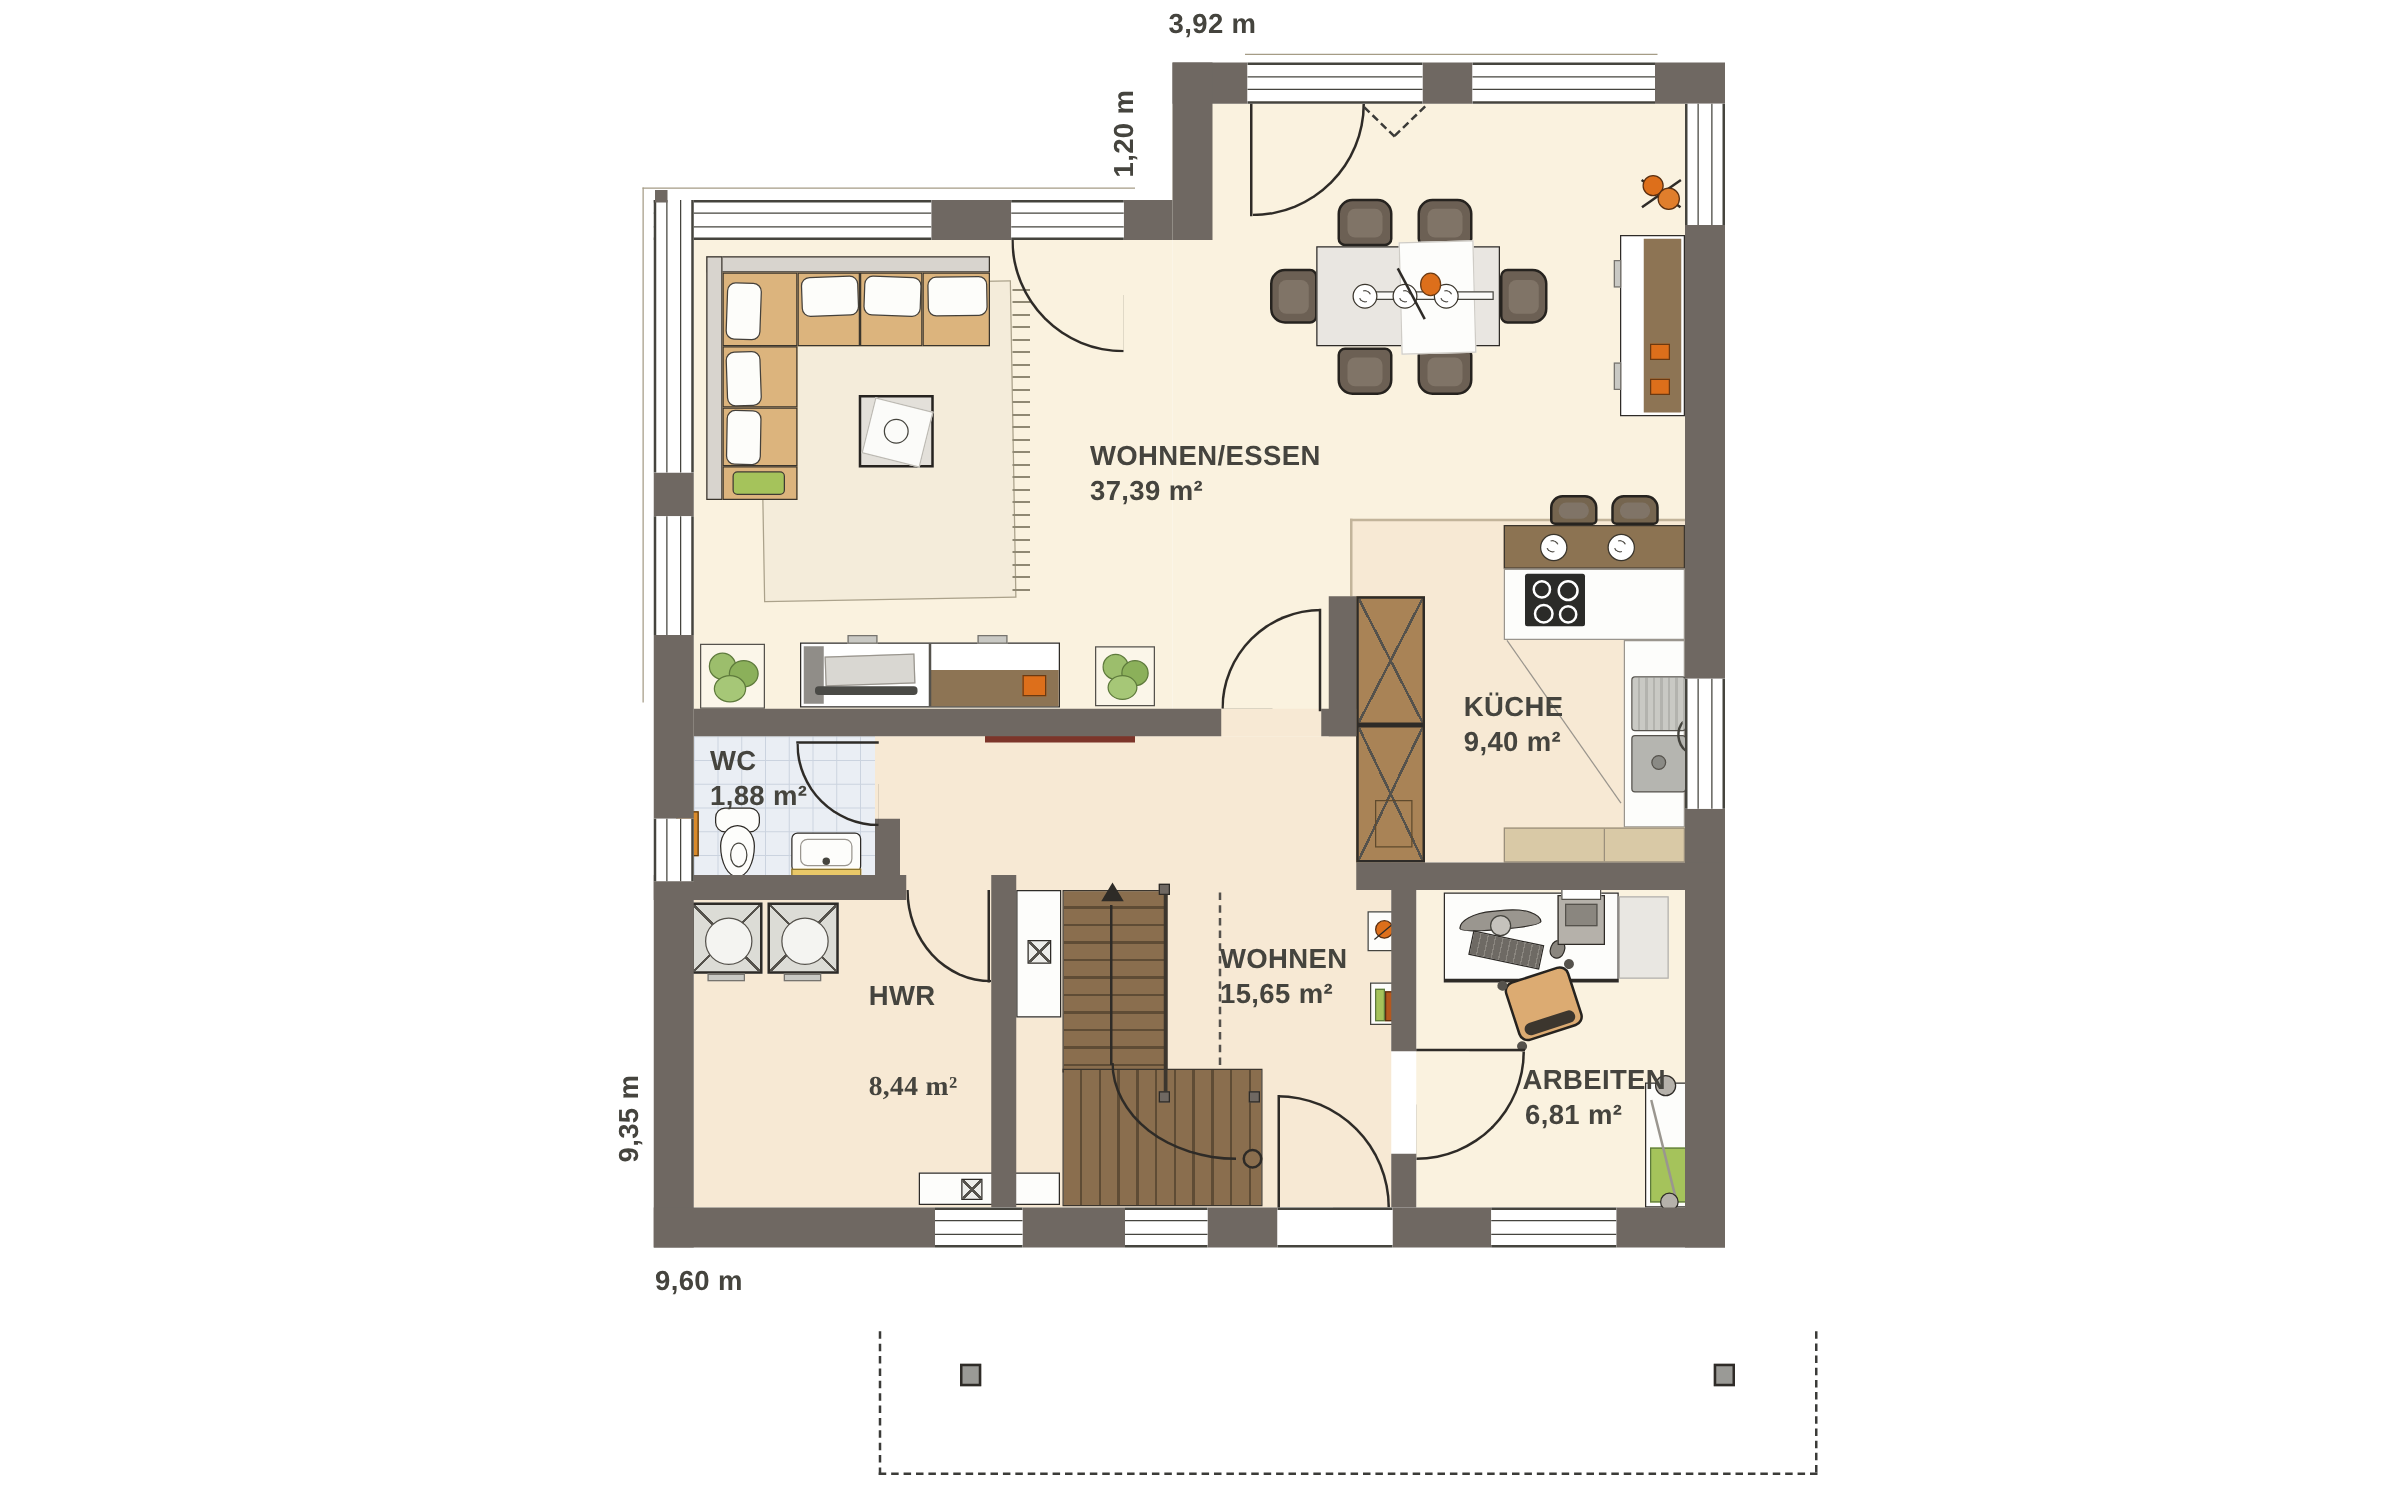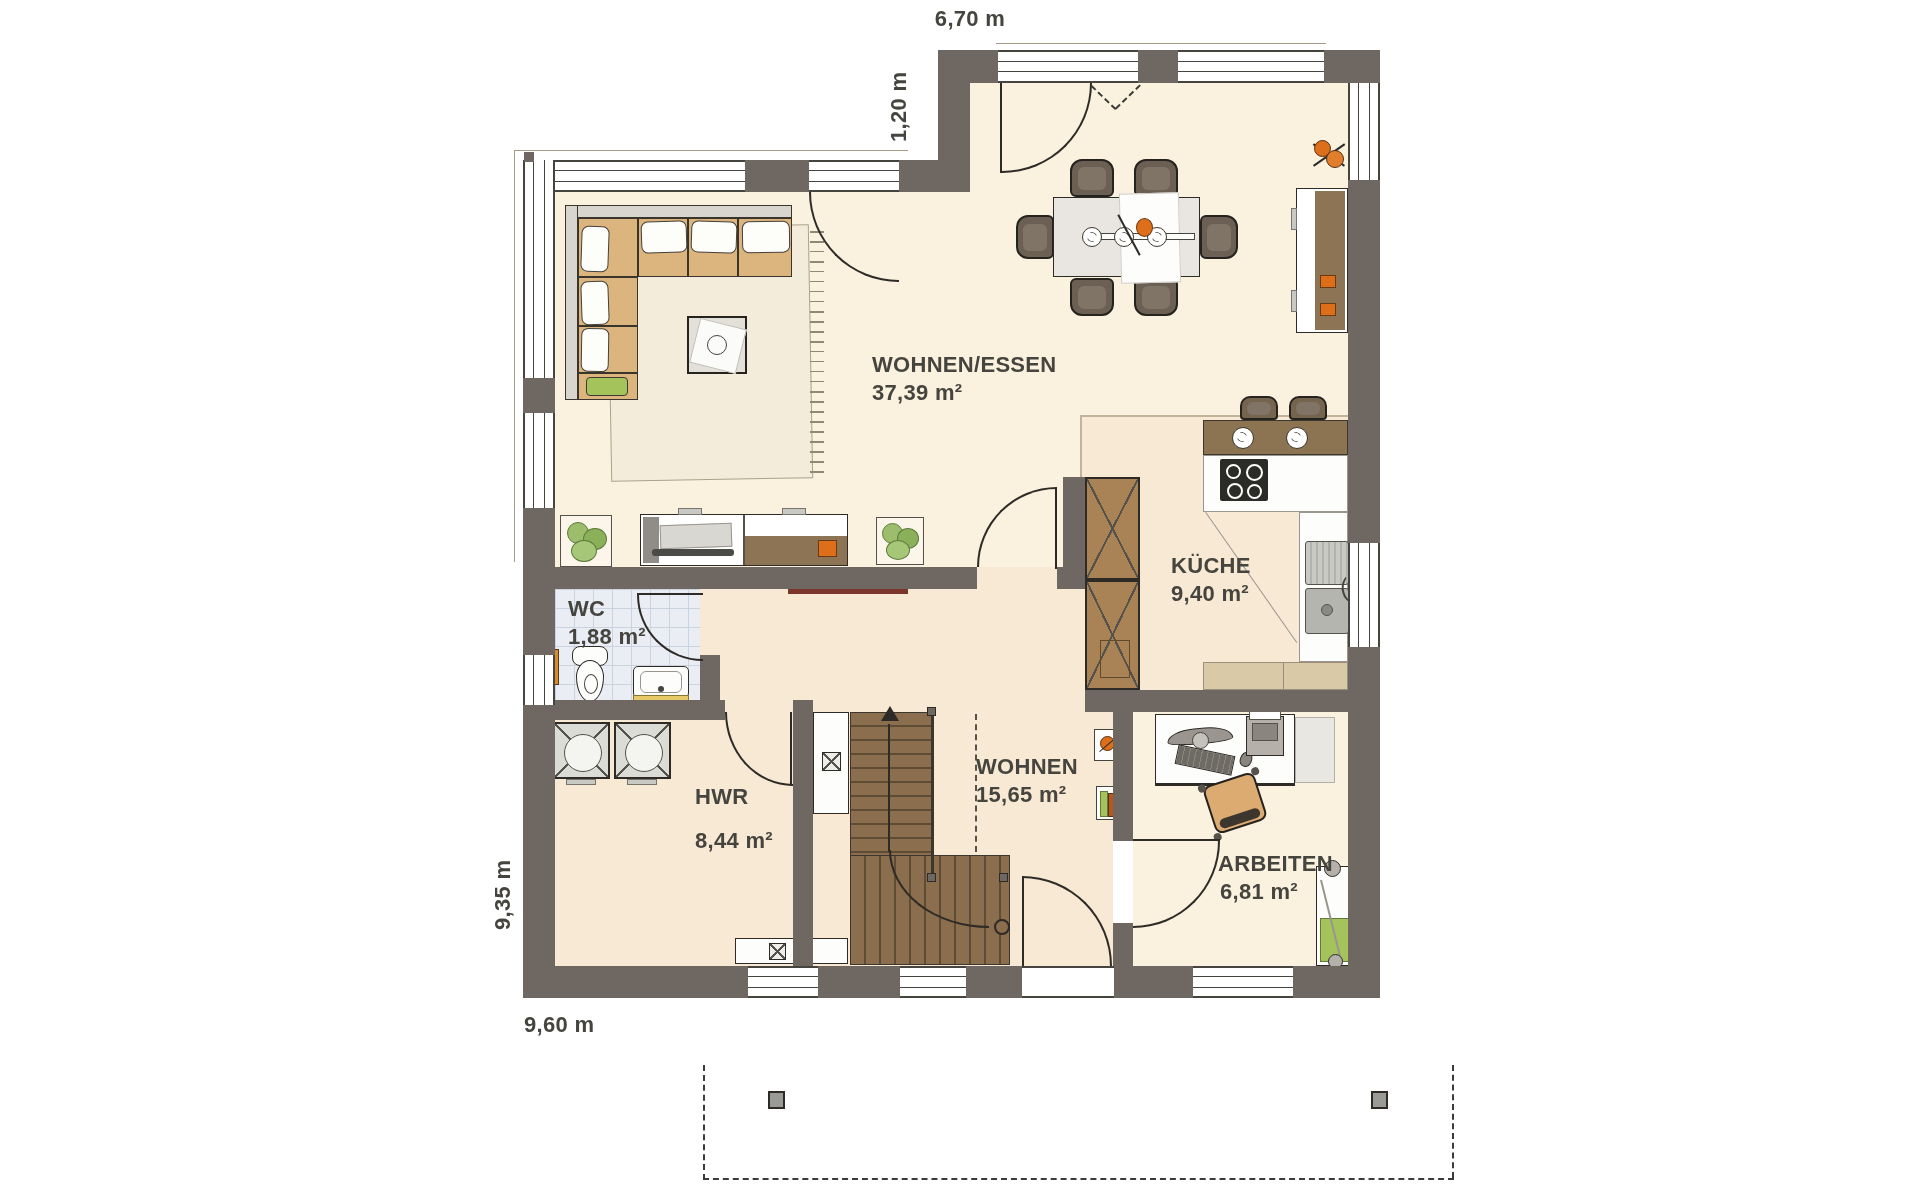--- a/index.html
+++ b/index.html
@@ -279,33 +279,33 @@
 
   <div class="ln" style="left:790px;top:712px;width:2px;height:74px;"></div>
   <div class="arc" style="left:725px;top:712px;width:68px;height:74px;border-left-width:2px;border-bottom-width:2px;border-radius:0 0 0 100%;"></div>
 
   <div class="ln" style="left:1133px;top:839px;width:87px;height:2px;"></div>
   <div class="arc" style="left:1133px;top:841px;width:87px;height:87px;border-right-width:2px;border-bottom-width:2px;border-radius:0 0 100% 0;"></div>
 
   <div class="ln" style="left:1022px;top:876px;width:2px;height:90px;"></div>
   <div class="arc" style="left:1022px;top:876px;width:90px;height:90px;border-top-width:2px;border-right-width:2px;border-radius:0 100% 0 0;"></div>
 
-  <div class="lbl" style="left:920px;top:6px;width:100px;text-align:center;font-size:22px;">6,70 m</div>
+  <div class="lbl" style="left:920px;top:6px;width:100px;text-align:center;font-size:22px;">3,92 m</div>
   <div class="lbl" style="left:886px;top:142px;width:92px;font-size:22px;transform:rotate(-90deg);transform-origin:0 0;">1,20 m</div>
   <div class="lbl" style="left:490px;top:930px;width:92px;font-size:22px;transform:rotate(-90deg);transform-origin:0 0;">9,35 m</div>
   <div class="lbl" style="left:524px;top:1012px;font-size:22px;">9,60 m</div>
 
   <div class="lbl" style="left:872px;top:352px;font-size:22px;">WOHNEN/ESSEN</div>
   <div class="lbl" style="left:872px;top:380px;font-size:22px;">37,39 m²</div>
   <div class="lbl" style="left:1171px;top:553px;font-size:22px;">KÜCHE</div>
   <div class="lbl" style="left:1171px;top:581px;font-size:22px;">9,40 m²</div>
   <div class="lbl" style="left:568px;top:596px;font-size:22px;">WC</div>
   <div class="lbl" style="left:568px;top:624px;font-size:22px;">1,88 m²</div>
   <div class="lbl" style="left:695px;top:784px;font-size:22px;">HWR</div>
-  <div class="lbl" style="left:695px;top:828px;font-size:22px;">8,44 m²</div>
+  <div class="lbl" style="left:695px;top:856px;font-size:22px;font-family:Liberation Serif, serif;">8,44 m²</div>
   <div class="lbl" style="left:976px;top:754px;font-size:22px;">WOHNEN</div>
   <div class="lbl" style="left:976px;top:782px;font-size:22px;">15,65 m²</div>
   <div class="lbl" style="left:1218px;top:851px;font-size:22px;">ARBEITEN</div>
   <div class="lbl" style="left:1220px;top:879px;font-size:22px;">6,81 m²</div>
 
 
   <div class="dashV" style="left:703px;top:1065px;height:115px;"></div>
   <div class="dashV" style="left:1452px;top:1065px;height:113px;"></div>
   <div class="dash" style="left:703px;top:1178px;width:751px;"></div>
   <div class="a" style="left:768px;top:1091px;width:17px;height:18px;background:#9A9A96;border:2px solid #2E2B27;box-sizing:border-box;"></div>

